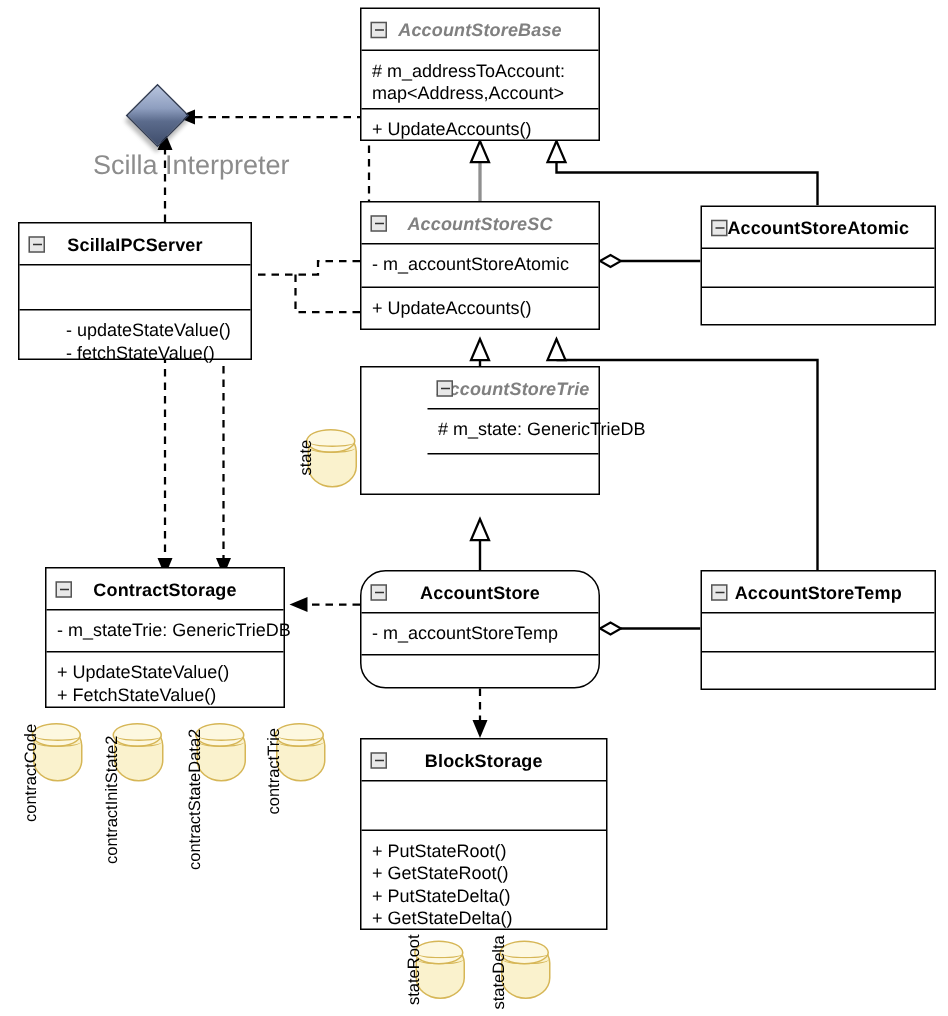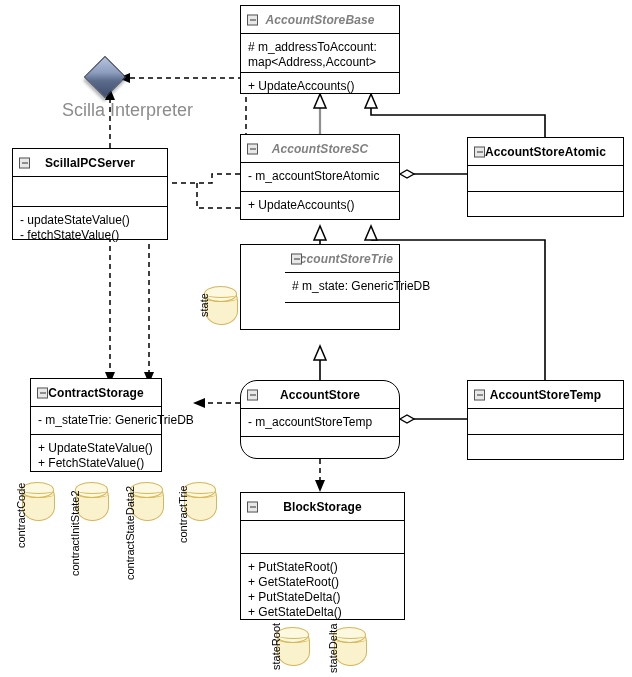--- a/index.html
+++ b/index.html
@@ -132,21 +132,21 @@
     </div>
   </div>
   <div class="interp-label" style="left:62px;top:100px;">Scilla Interpreter</div>
 
   <div class="uml" style="left:12px;top:148px;width:156px;height:92px;">
     <div class="hdr">
       <span class="collapse"></span>
       <span class="title">ScillaIPCServer</span>
     </div>
     <div class="cmp empty" style="height:30px;"></div>
-    <div class="cmp" style="height:32px;">
+    <div class="cmp" style="height:32px;margin-left:24px;">
       <div class="line">- updateStateValue()</div>
       <div class="line">- fetchStateValue()</div>
     </div>
   </div>
 
   <div class="uml" style="left:240px;top:134px;width:160px;height:86px;">
     <div class="hdr abstract">
       <span class="collapse"></span>
       <span class="title">AccountStoreSC</span>
     </div>
@@ -179,21 +179,21 @@
   </div>
 
   <div class="cyl" style="left:205px;top:287px;width:33px;height:38px;">
     <div class="body"></div>
     <div class="lid"></div>
     <div class="r1"></div>
     <div class="r2"></div>
   </div>
   <div class="cyl-label" style="left:198px;top:317px;">state</div>
 
-  <div class="uml" style="left:30px;top:378px;width:132px;height:94px;">
+  <div class="uml" style="left:30px;top:378px;width:160px;height:94px;">
     <div class="hdr">
       <span class="collapse"></span>
       <span class="title">ContractStorage</span>
     </div>
     <div class="cmp" style="height:28px;">
       <div class="line">- m_stateTrie: GenericTrieDB</div>
     </div>
     <div class="cmp" style="height:36px;">
       <div class="line">+ UpdateStateValue()</div>
       <div class="line">+ FetchStateValue()</div>

